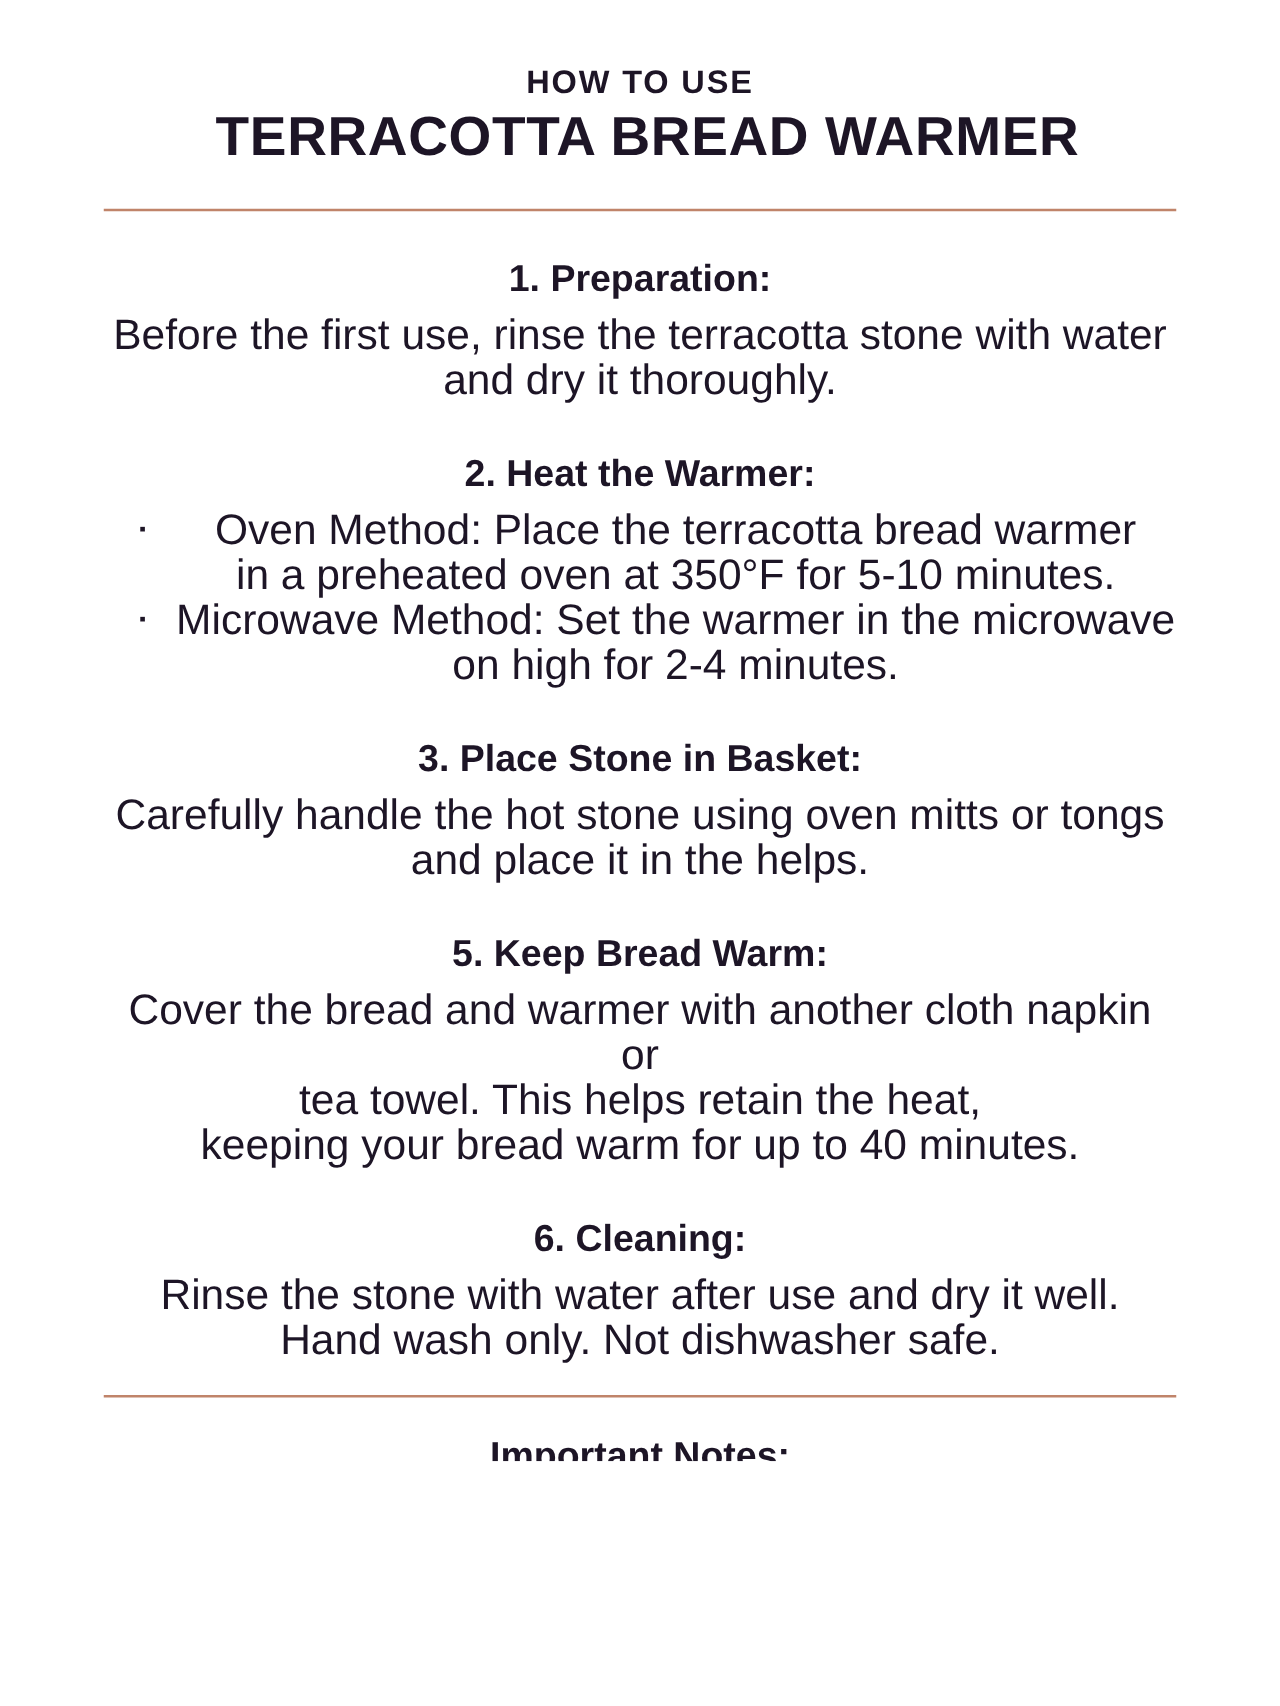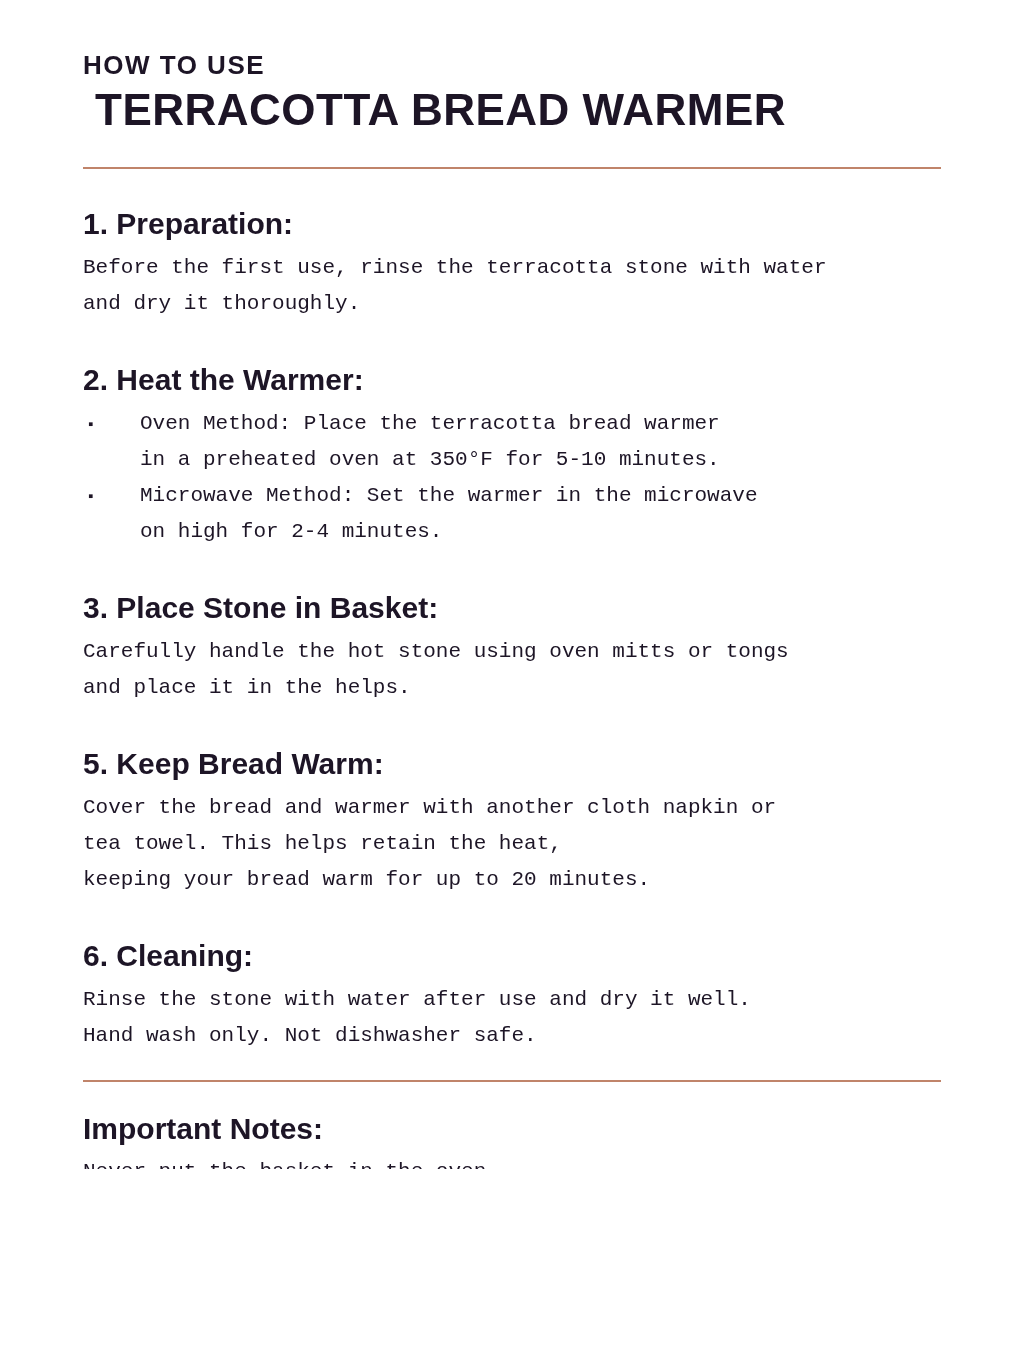--- a/index.html
+++ b/index.html
@@ -12,20 +12,21 @@
     background: var(--bg);
     font-family: "Liberation Sans", sans-serif;
     color: var(--text);
   }
   .page {
     width: 1024px;
     height: 1169px;
     background: var(--bg);
     padding: 50px 83px 30px 83px;
     overflow: hidden;
+    text-align: center;
   }
   .eyebrow {
     font-size: 26px;
     font-weight: 700;
     letter-spacing: 1.5px;
     margin-bottom: 6px;
   }
   .title {
     font-size: 44px;
     font-weight: 800;
@@ -41,25 +42,24 @@
   .divider.top { margin-top: 34px; margin-bottom: 38px; }
   .divider.bottom { margin-top: 26px; margin-bottom: 30px; }
   .section { margin-bottom: 41px; }
   .section:last-child { margin-bottom: 0; margin-top: 16px; }
   .heading {
     font-size: 30px;
     font-weight: 700;
     margin-bottom: 9px;
   }
   .body {
-    font-size: 21px;
+    font-size: 34px;
     font-weight: 400;
     line-height: 36px;
     white-space: pre-line;
-    font-family: Liberation Mono, monospace;
   }
   .bullets { margin-top: 2px; }
   .bullet-row {
     display: flex;
     align-items: flex-start;
   }
   .bullet-glyph {
     width: 57px;
     flex: 0 0 57px;
     font-size: 15px;
@@ -101,21 +101,21 @@
       </section>
       <section class="section">
         <h2 class="heading">3. Place Stone in Basket:</h2>
         <p class="body">Carefully handle the hot stone using oven mitts or tongs
 and place it in the helps.</p>
       </section>
       <section class="section">
         <h2 class="heading">5. Keep Bread Warm:</h2>
         <p class="body">Cover the bread and warmer with another cloth napkin or
 tea towel. This helps retain the heat,
-keeping your bread warm for up to 20 minutes.</p>
+keeping your bread warm for up to 40 minutes.</p>
       </section>
       <section class="section">
         <h2 class="heading">6. Cleaning:</h2>
         <p class="body">Rinse the stone with water after use and dry it well.
 Hand wash only. Not dishwasher safe.</p>
       </section>
     </div>
 
   <hr class="divider bottom">
 

